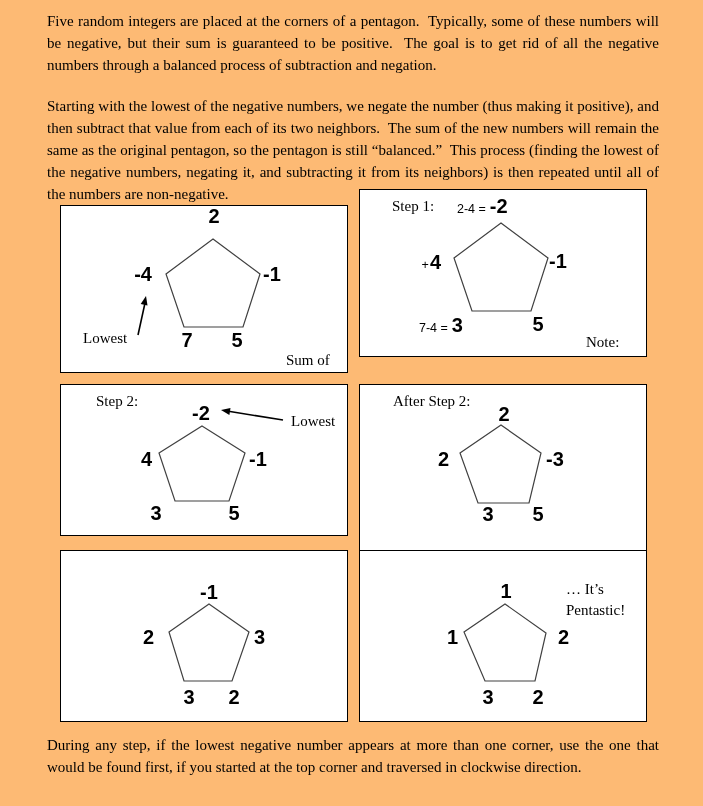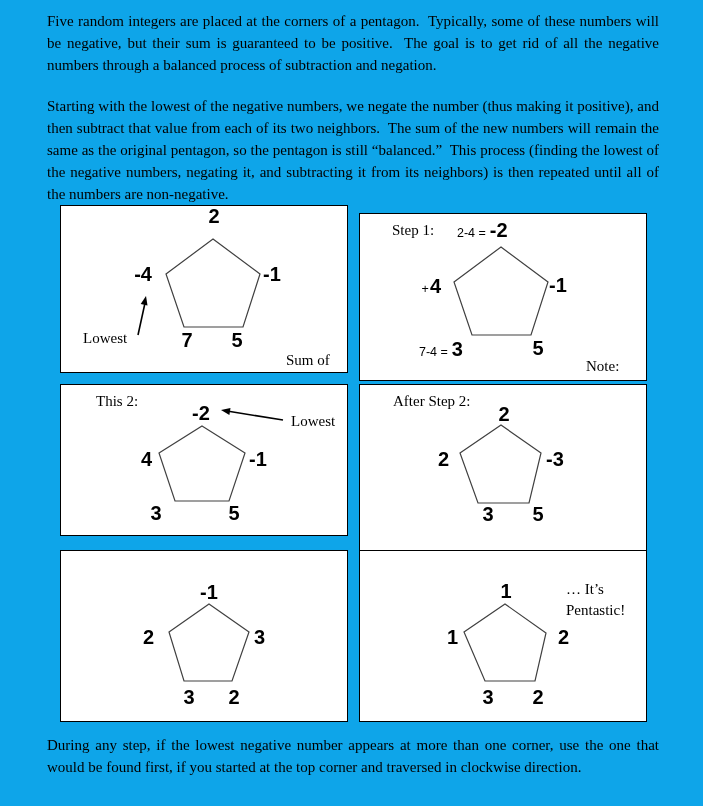--- a/index.html
+++ b/index.html
@@ -1,17 +1,17 @@
 <!DOCTYPE html>
 <html><head>
 <meta charset="utf-8">
 <style>
   html,body { margin:0; padding:0; background:#fff; }
   #page {
-    position:relative; width:703px; height:806px; background:#0ea5e9;
+    position:relative; width:703px; height:806px; background:#fdba74;
     color:#000; overflow:hidden;
     font-family:"Liberation Serif", serif;
   }
   .para {
     position:absolute; left:47px; width:612px;
     font:15px/22px "Liberation Serif", serif;
     text-align:justify; white-space:pre-wrap; color:#000;
   }
   .box { position:absolute; border:1.5px solid #000; background:#fff; box-sizing:border-box; }
   .serif { position:absolute; font:15px/21px "Liberation Serif", serif; color:#000; white-space:pre-wrap; }
@@ -53,21 +53,21 @@
     <div class="num cx" style="left:126px; top:124px;">7</div>
     <div class="num cx" style="left:176px; top:124px;">5</div>
     <div class="serif" style="left:22px; top:122px;">Lowest</div>
     <div class="serif note" style="left:225px; top:102px;">
       <span class="ln">Sum of</span>
       <span class="ln">numbers</span>
       <span class="ln">is 9</span>
     </div>
   </div>
 
-  <div class="box" style="left:359px; top:213px; width:288px; height:168px;">
+  <div class="box" style="left:359px; top:189px; width:288px; height:168px;">
     <svg class="layer" width="288" height="168" viewBox="0 0 288 168">
       <polygon class="penta" points="141,33 188,68 171,121 112,121 94,68"></polygon>
     </svg>
     <div class="serif" style="left:32px; top:6px;">Step 1:</div>
     <div class="eq" style="left:97px; top:5px;">
       <span class="pre">2-4 =</span><span class="val">-2</span>
     </div>
     <div class="eq ra" style="right:205px; top:61px;">
       <span class="pre">+</span><span class="val" style="margin-left:1px;">4</span>
     </div>
@@ -84,21 +84,21 @@
   </div>
 
   <div class="box" style="left:60px; top:384px; width:288px; height:152px;">
     <svg class="layer" width="288" height="152" viewBox="0 0 288 152">
       <polygon class="penta" points="141,41 184,68 168,116 114,116 98,68"></polygon>
       <g>
         <line class="arrow-line" x1="222" y1="35" x2="167.5" y2="26.3"></line>
         <polygon class="arrow-head" points="160,25 169.5,23 168.4,29.9"></polygon>
       </g>
     </svg>
-    <div class="serif" style="left:35px; top:6px;">This 2:</div>
+    <div class="serif" style="left:35px; top:6px;">Step 2:</div>
     <div class="num cx" style="left:140px; top:18px;">-2</div>
     <div class="serif" style="left:230px; top:26px;">Lowest</div>
     <div class="num ra" style="right:195px; top:64px;">4</div>
     <div class="num" style="left:188px; top:64px;">-1</div>
     <div class="num cx" style="left:95px;  top:118px;">3</div>
     <div class="num cx" style="left:173px; top:118px;">5</div>
   </div>
 
   <div class="box" style="left:359px; top:384px; width:288px; height:196px;">
     <svg class="layer" width="288" height="152" viewBox="0 0 288 152">

